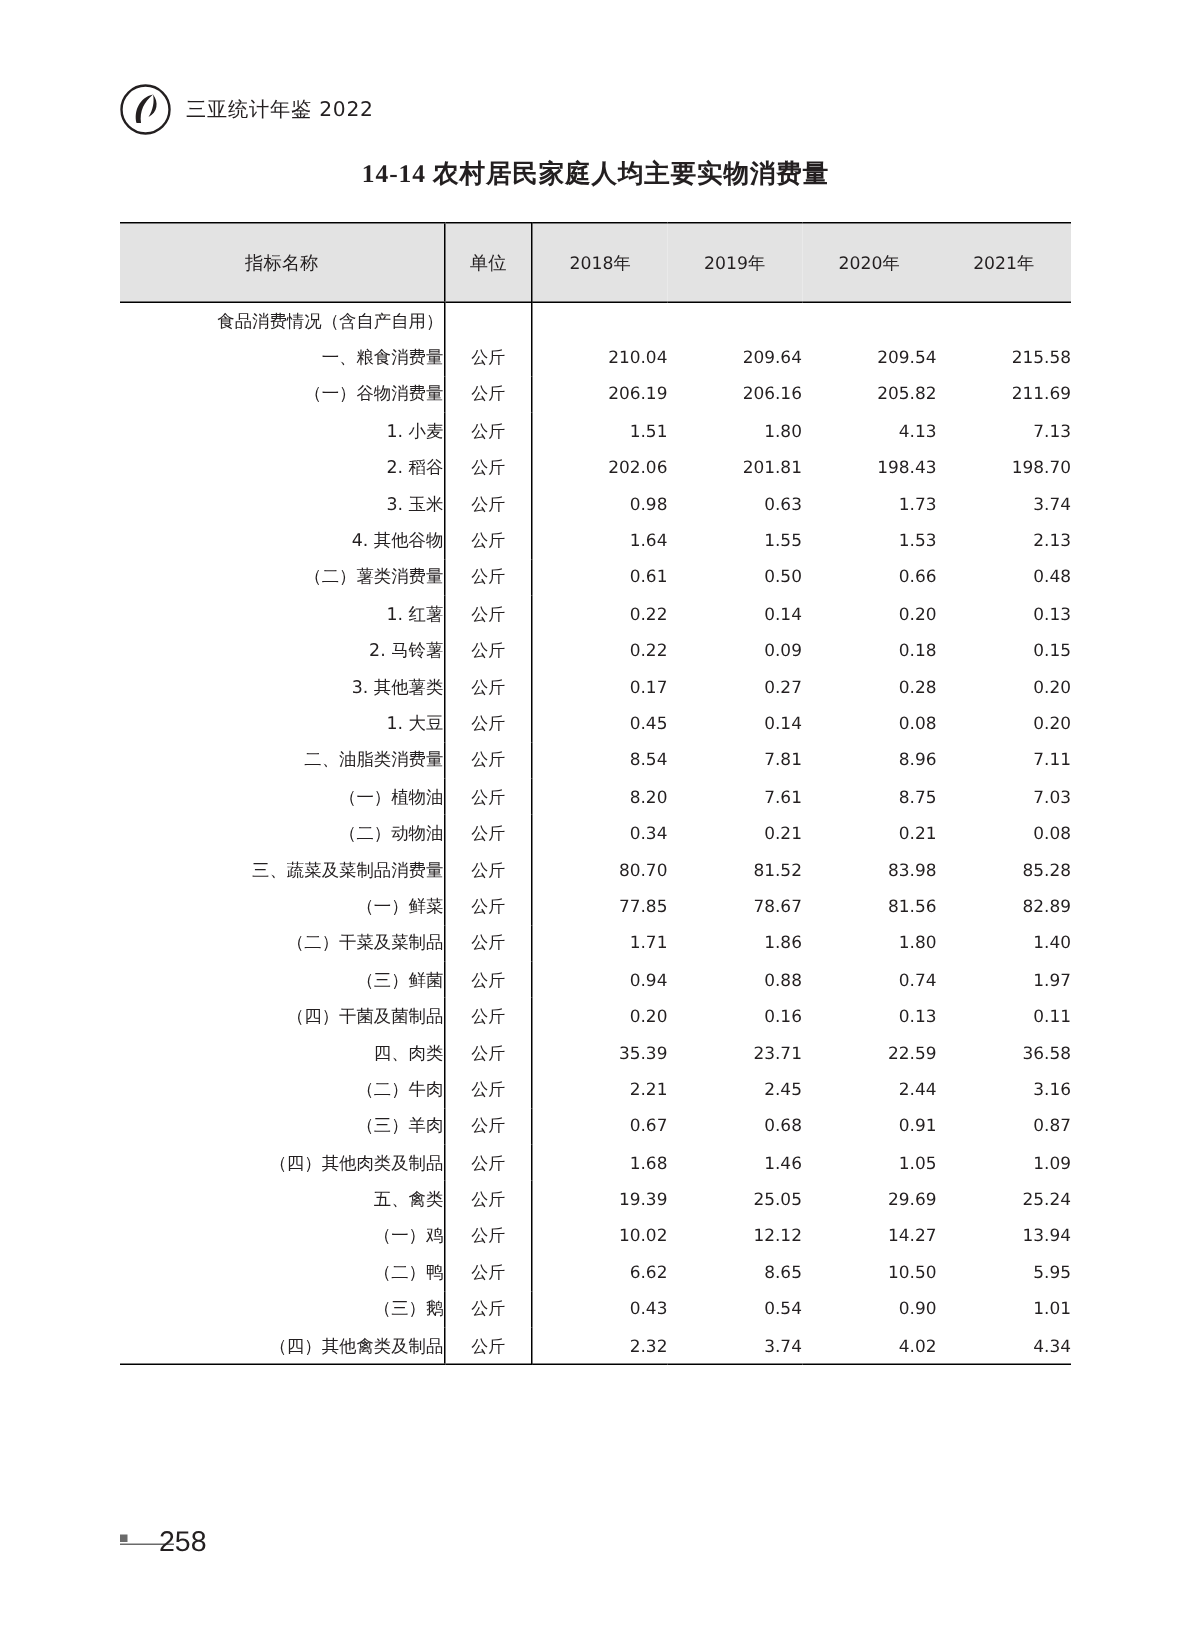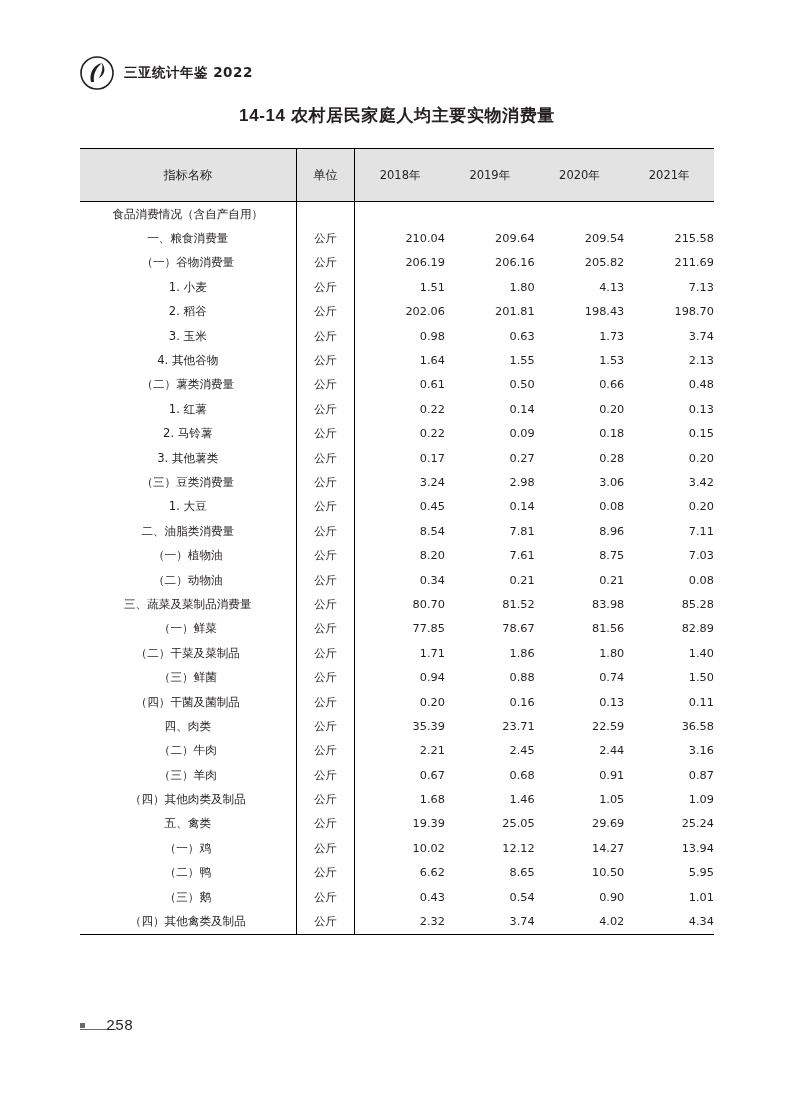--- a/index.html
+++ b/index.html
@@ -24,21 +24,20 @@
   }
 
   
   .header {
     position: absolute;
     left: 80px;
     top: 56px;
     display: flex;
     align-items: center;
     gap: 10px;
-    font-weight: bold;
   }
   .logo {
     width: 34px;
     height: 34px;
     position: relative;
     flex: 0 0 auto;
   }
   .logo svg { display: block; }
   .header-title {
     font-family: "DejaVu Sans", "Liberation Sans", sans-serif;
@@ -48,21 +47,21 @@
     white-space: nowrap;
   }
 
   
   .table-title {
     position: absolute;
     left: 0;
     top: 104px;
     width: 794px;
     text-align: center;
-    font-family: Liberation Sans, sans-serif;
+    font-family: Liberation Serif, serif;
     font-size: 17px;
     font-weight: bold;
     letter-spacing: 0.6px;
     color: #231f20;
   }
 
   
   .table-wrap {
     position: absolute;
     left: 80px;
@@ -93,21 +92,21 @@
   table.data thead th.th-year .yr {
     font-size: 11.5px;
   }
 
   table.data tbody td {
     height: 24.4px;
     padding: 0;
     vertical-align: middle;
   }
   td.c-name {
-    text-align: center;
+    text-align: right;
     padding-left: 4px;
     white-space: nowrap;
     font-size: 11.6px;
   }
   td.c-unit {
     text-align: center;
     border-left: 1.1px solid #000;
     border-right: 1.1px solid #000;
     font-size: 11.3px;
   }
@@ -148,22 +147,22 @@
     left: 0;
     top: 7px;
     width: 5px;
     height: 5px;
     background: #6a6a6a;
   }
   .page-num {
     position: absolute;
     left: 26px;
     top: 2px;
-    font-family: Liberation Mono, monospace;
-    font-size: 15px;
+    font-family: Liberation Sans, sans-serif;
+    font-size: 19px;
     color: #231f20;
   }
 </style>
 </head>
 <body>
 
 <div class="page">
 
   <div class="header">
     <span class="logo">
@@ -273,28 +272,20 @@
           </tr>
           <tr>
             <td class="c-name ind3">3. 其他薯类</td>
             <td class="c-unit">公斤</td>
             <td class="c-val">0.17</td>
             <td class="c-val">0.27</td>
             <td class="c-val">0.28</td>
             <td class="c-val">0.20</td>
           </tr>
           <tr>
-            <td class="c-name ind2">（三）豆类消费量</td>
-            <td class="c-unit">公斤</td>
-            <td class="c-val">3.24</td>
-            <td class="c-val">2.98</td>
-            <td class="c-val">3.06</td>
-            <td class="c-val">3.42</td>
-          </tr>
-          <tr>
             <td class="c-name ind3">1. 大豆</td>
             <td class="c-unit">公斤</td>
             <td class="c-val">0.45</td>
             <td class="c-val">0.14</td>
             <td class="c-val">0.08</td>
             <td class="c-val">0.20</td>
           </tr>
           <tr>
             <td class="c-name ind1">二、油脂类消费量</td>
             <td class="c-unit">公斤</td>
@@ -342,21 +333,21 @@
             <td class="c-val">1.86</td>
             <td class="c-val">1.80</td>
             <td class="c-val">1.40</td>
           </tr>
           <tr>
             <td class="c-name ind2">（三）鲜菌</td>
             <td class="c-unit">公斤</td>
             <td class="c-val">0.94</td>
             <td class="c-val">0.88</td>
             <td class="c-val">0.74</td>
-            <td class="c-val">1.50</td>
+            <td class="c-val">1.97</td>
           </tr>
           <tr>
             <td class="c-name ind2">（四）干菌及菌制品</td>
             <td class="c-unit">公斤</td>
             <td class="c-val">0.20</td>
             <td class="c-val">0.16</td>
             <td class="c-val">0.13</td>
             <td class="c-val">0.11</td>
           </tr>
           <tr>

